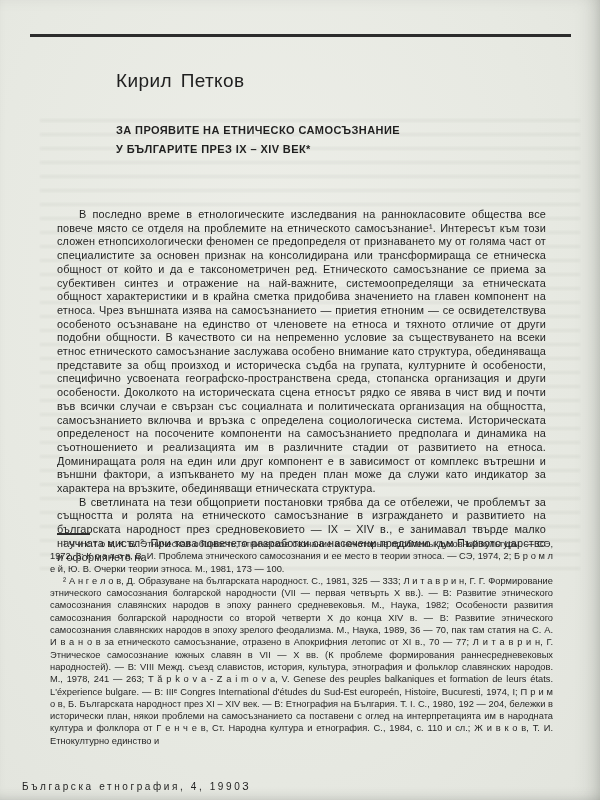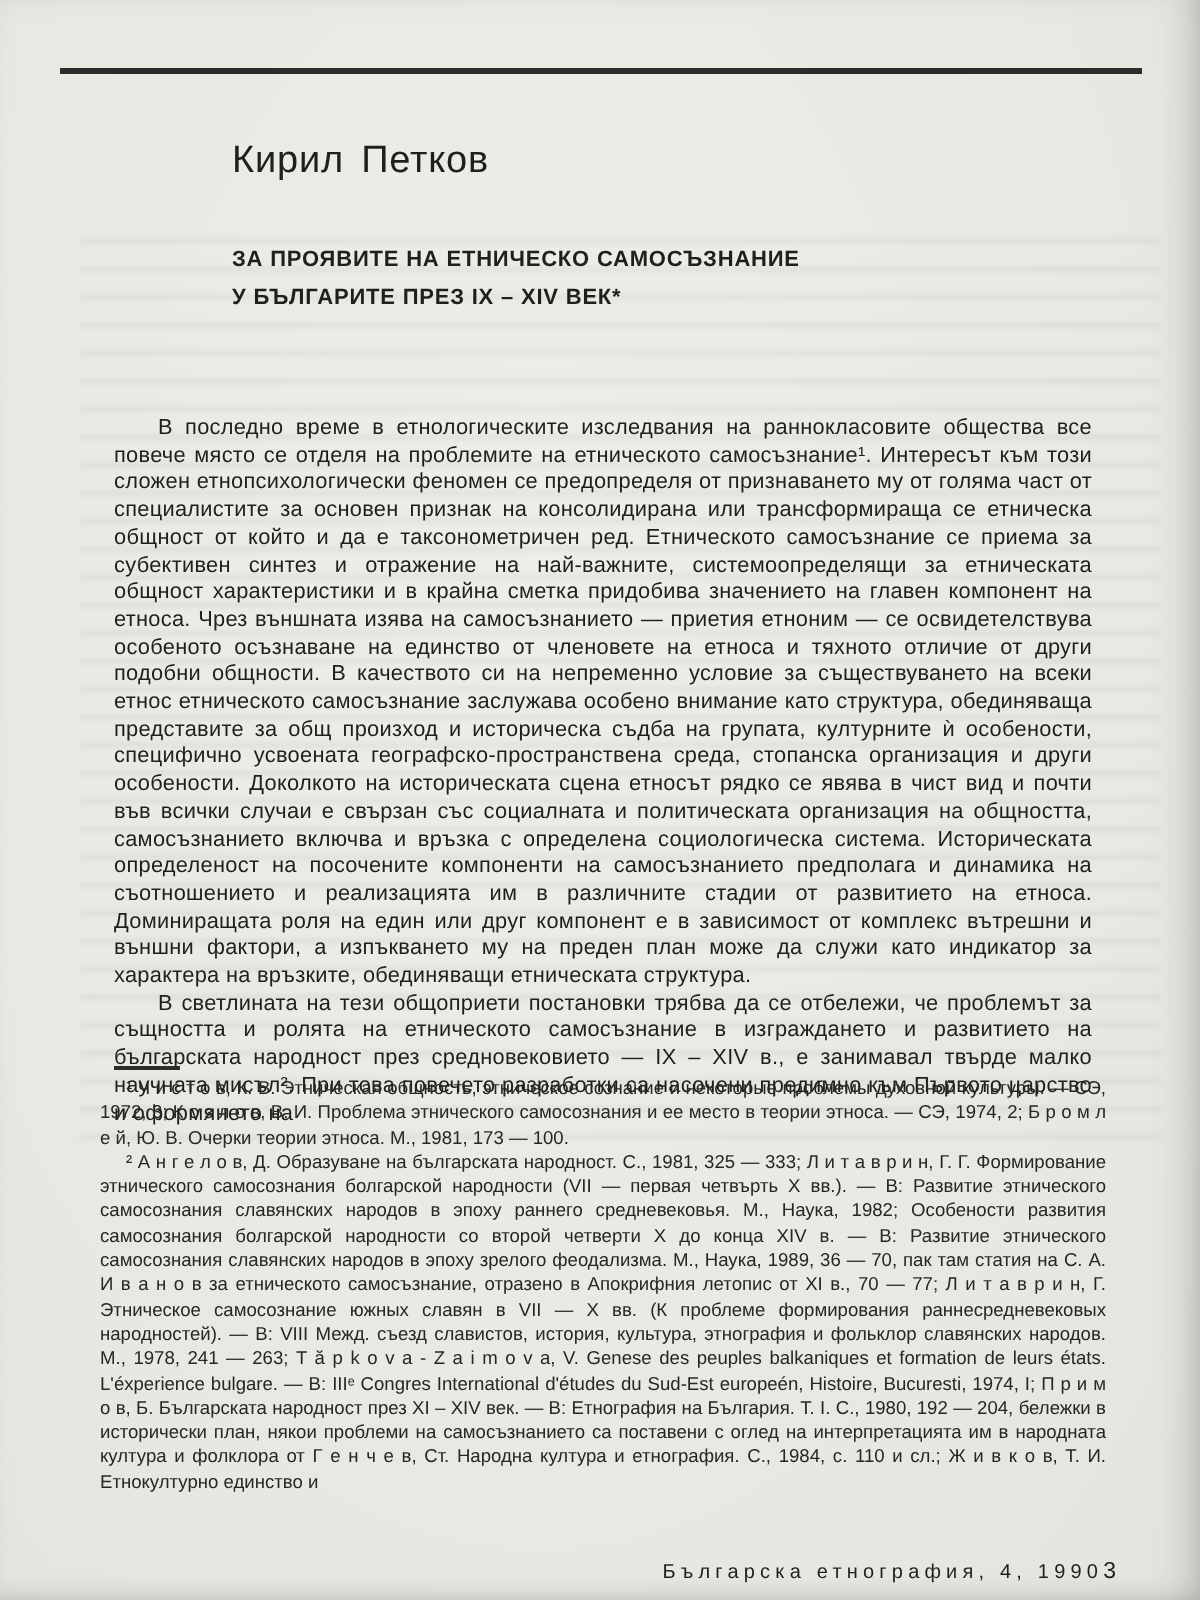--- a/index.html
+++ b/index.html
@@ -72,21 +72,21 @@
     font-size: 9.3px;
     line-height: 12.3px;
     text-align: justify;
     color: #262626;
   }
   .footnotes p { margin: 0; text-indent: 13px; }
   .page-footer {
     position: absolute;
     left: 22px; right: 42px; bottom: 8px;
     display: flex;
-    justify-content: flex-end;
+    justify-content: flex-start;
     align-items: baseline;
   }
   .journal-line {
     font-size: 10px;
     letter-spacing: 2.6px;
   }
   .page-number {
     font-size: 11.5px;
     letter-spacing: 0;
   }

